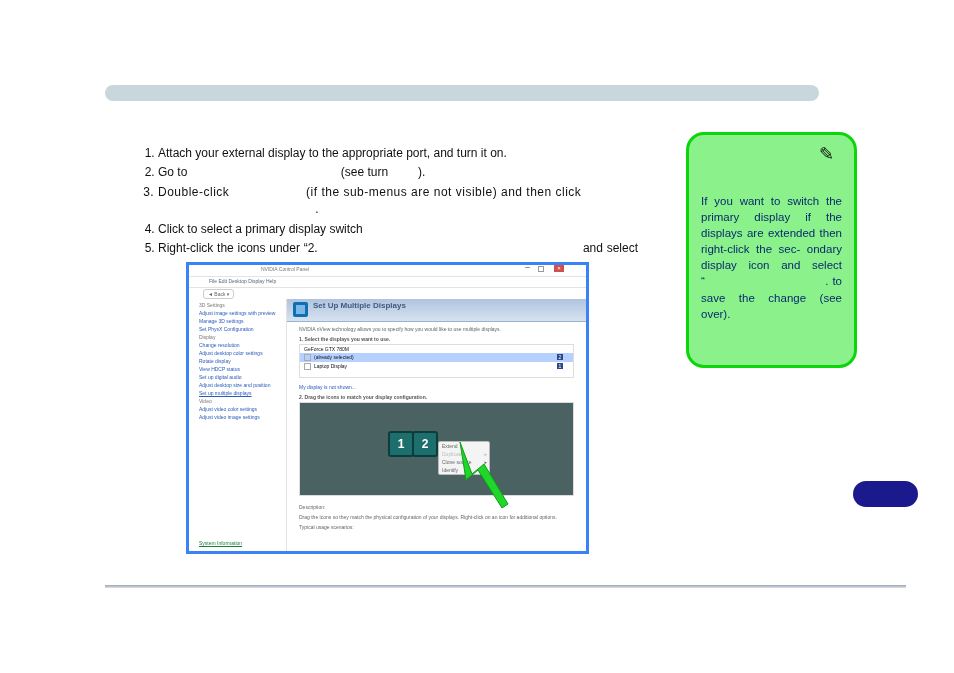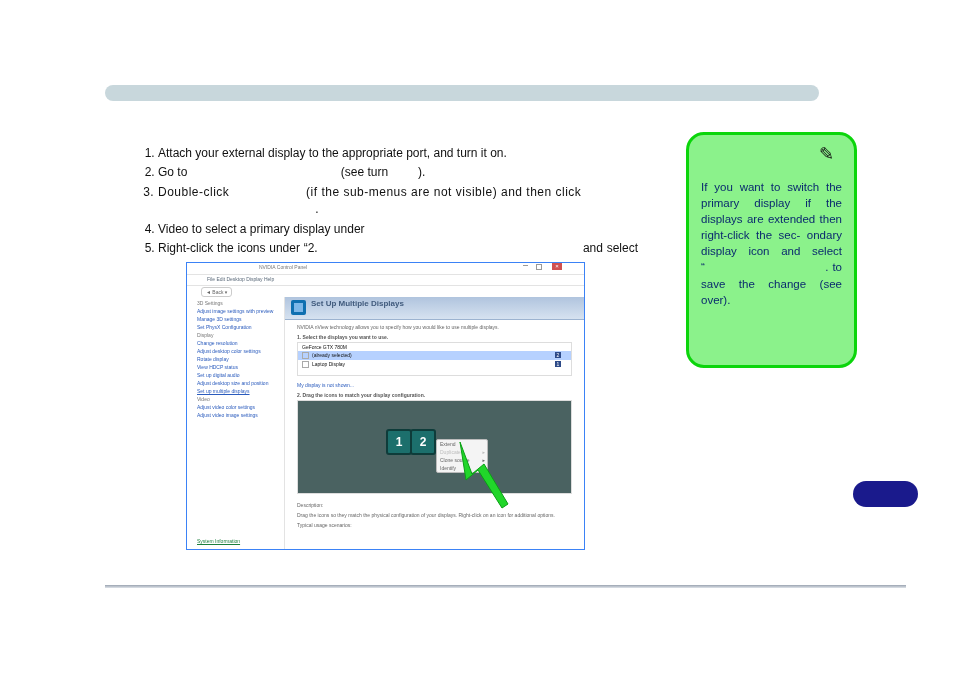--- a/index.html
+++ b/index.html
@@ -1,21 +1,21 @@
 <!DOCTYPE html>
 <html><head>
 <meta charset="utf-8">
 <style>
 body{margin:0;font-family:Arial,Helvetica,sans-serif;font-size:12px;color:#111;width:954px;height:673px;position:relative;background:#fff}
 .hdr-bar{position:absolute;left:105px;top:85px;width:714px;height:16px;background:#c8d7dc;border-radius:8px}
 .main-col{position:absolute;left:128px;top:145px;width:510px}
 .main-col ol{margin:0;padding-left:30px}
 .main-col li{text-align:justify;line-height:1.45;margin-bottom:2px}
 .li3{letter-spacing:.5px}
-.shot{position:absolute;left:186px;top:262px;width:397px;height:286px;background:#f0efe8;border:1px solid #3b82f6}
+.shot{position:absolute;left:186px;top:262px;width:397px;height:286px;background:#f0efe8;border:3px solid #3b82f6}
 .shot .titlebar{height:10px;background:#fff;border-bottom:1px solid #e3e3e3;font-size:5px;color:#777;padding:1px 0 0 72px;position:relative}
 .shot .titlebar .dash{position:absolute;right:56px;top:2px;width:5px;height:1px;background:#999}
 .shot .titlebar .sq{position:absolute;right:42px;top:1px;width:4px;height:4px;border:1px solid #999}
 .shot .titlebar .x{position:absolute;right:22px;top:0;width:10px;height:7px;background:#d05050;color:#fff;font-size:6px;text-align:center;line-height:7px}
 .shot .menubar{height:9px;font-size:5px;color:#5b6a7a;padding:1px 0 0 20px;background:#fff;border-bottom:1px solid #e3e3e3}
 .shot .toolbar{height:11px;background:#fff;border-bottom:1px solid #e3e3e3;position:relative}
 .shot .toolbar .btn{position:absolute;left:14px;top:1px;height:8px;border:1px solid #ccc;border-radius:3px;font-size:5px;line-height:8px;padding:0 4px;color:#666}
 .shot .sel{font-size:5px;color:#666;padding:1px 0 1px 14px;background:#fff;border-bottom:1px solid #e3e3e3}
 .shot .body{position:absolute;left:0;right:0;top:34px;bottom:0}
 .shot .tree{width:98px;height:100%;background:#fff;font-size:5px;line-height:8px;border-right:1px solid #e3e3e3;color:#2a5bbd;padding:2px 0 0 10px;box-sizing:border-box}
@@ -40,35 +40,35 @@
 .shot .pane .arena .mon{position:absolute;top:28px;width:22px;height:22px;background:#1c6f6c;border:2px solid #0e3c3a;border-radius:3px;color:#fff;font-size:12px;font-weight:bold;text-align:center;line-height:22px}
 .shot .pane .arena .mon.m1{left:88px}
 .shot .pane .arena .mon.m2{left:112px}
 .shot .pane .arena .menu{position:absolute;left:138px;top:38px;width:50px;background:#f4f4f4;border:1px solid #bbb;border-radius:2px;font-size:5px;color:#666}
 .shot .pane .arena .menu div{padding:1px 3px;position:relative}
 .shot .pane .arena .menu .dis{color:#bdbdbd}
 .shot .pane .arena .menu .arr::after{content:"▸";position:absolute;right:2px}
 .shot .pane .desc{font-size:5px;color:#666;padding:2px 12px}
 .sidebox{position:absolute;left:686px;top:132px;width:171px;height:236px;background:#8bf28b;border:3px solid #0bd50b;border-radius:18px;padding:12px;box-sizing:border-box;font-size:11.5px;color:#0a2a6e;text-align:justify}
 .sidebox .pen{position:absolute;right:20px;top:8px;font-size:18px;color:#111}
-.sidebox p{margin:32px 0 0 0;line-height:1.4}
+.sidebox p{margin:46px 0 0 0;line-height:1.4}
 .tab{position:absolute;right:36px;bottom:166px;width:65px;height:26px;background:#1a1a8c;border-radius:13px}
 .rule{position:absolute;left:105px;bottom:85px;right:48px;height:3px;background:linear-gradient(#9aa3b0,#dfe4ea)}
 </style>
 </head>
 <body>
 
 <div class="hdr-bar"></div>
 
 <div class="main-col">
 <ol>
   <li>Attach your external display to the appropriate port, and turn it on.</li>
   <li><span>Go to</span> &nbsp;&nbsp;&nbsp;&nbsp;&nbsp;&nbsp;&nbsp;&nbsp;&nbsp;&nbsp;&nbsp;&nbsp;&nbsp;&nbsp;&nbsp;&nbsp;&nbsp;&nbsp;&nbsp;&nbsp;&nbsp;&nbsp;&nbsp;&nbsp;&nbsp;&nbsp;&nbsp;&nbsp;&nbsp;&nbsp;&nbsp;&nbsp;&nbsp;&nbsp;&nbsp;&nbsp;&nbsp;&nbsp;&nbsp;&nbsp;&nbsp;&nbsp;&nbsp;&nbsp; <span>(see turn</span> &nbsp;&nbsp;&nbsp;&nbsp;&nbsp;&nbsp;&nbsp;&nbsp;<span>).</span></li>
   <li class="li3"><span>Double-click</span> &nbsp;&nbsp;&nbsp;&nbsp;&nbsp;&nbsp;&nbsp;&nbsp;&nbsp;&nbsp;&nbsp;&nbsp;&nbsp;&nbsp;&nbsp;&nbsp;&nbsp;&nbsp; <span>(if  the  sub-menus  are  not  visible)   and  then  click</span><br>&nbsp;&nbsp;&nbsp;&nbsp;&nbsp;&nbsp;&nbsp;&nbsp;&nbsp;&nbsp;&nbsp;&nbsp;&nbsp;&nbsp;&nbsp;&nbsp;&nbsp;&nbsp;&nbsp;&nbsp;&nbsp;&nbsp;&nbsp;&nbsp;&nbsp;&nbsp;&nbsp;&nbsp;&nbsp;&nbsp;&nbsp;&nbsp;&nbsp;&nbsp;&nbsp;&nbsp;&nbsp;&nbsp;&nbsp;&nbsp;&nbsp;<span>.</span></li>
-  <li>Video to select a primary display under</li>
+  <li>Click to select a primary display switch</li>
   <li><span>Right-click the icons under “2.</span> &nbsp;&nbsp;&nbsp;&nbsp;&nbsp;&nbsp;&nbsp;&nbsp;&nbsp;&nbsp;&nbsp;&nbsp;&nbsp;&nbsp;&nbsp;&nbsp;&nbsp;&nbsp;&nbsp;&nbsp;&nbsp;&nbsp;&nbsp;&nbsp;&nbsp;&nbsp;&nbsp;&nbsp;&nbsp;&nbsp;&nbsp;&nbsp;&nbsp;&nbsp;&nbsp;&nbsp;&nbsp;&nbsp;&nbsp;&nbsp;&nbsp;&nbsp;&nbsp;&nbsp;&nbsp;&nbsp;&nbsp;&nbsp;&nbsp;&nbsp;&nbsp;&nbsp;&nbsp;&nbsp;&nbsp;&nbsp;&nbsp;&nbsp;&nbsp;&nbsp;&nbsp;&nbsp;&nbsp;&nbsp;&nbsp;&nbsp;&nbsp;&nbsp;&nbsp; <span>and select</span> &nbsp;&nbsp;&nbsp;&nbsp;&nbsp;&nbsp;&nbsp;&nbsp;&nbsp;<span>.</span></li>
 </ol>
 </div>
 
 <div class="shot">
   <div class="titlebar">
     <span>NVIDIA Control Panel</span>
     <span class="dash"></span>
     <span class="sq"></span>
     <span class="x">×</span>

